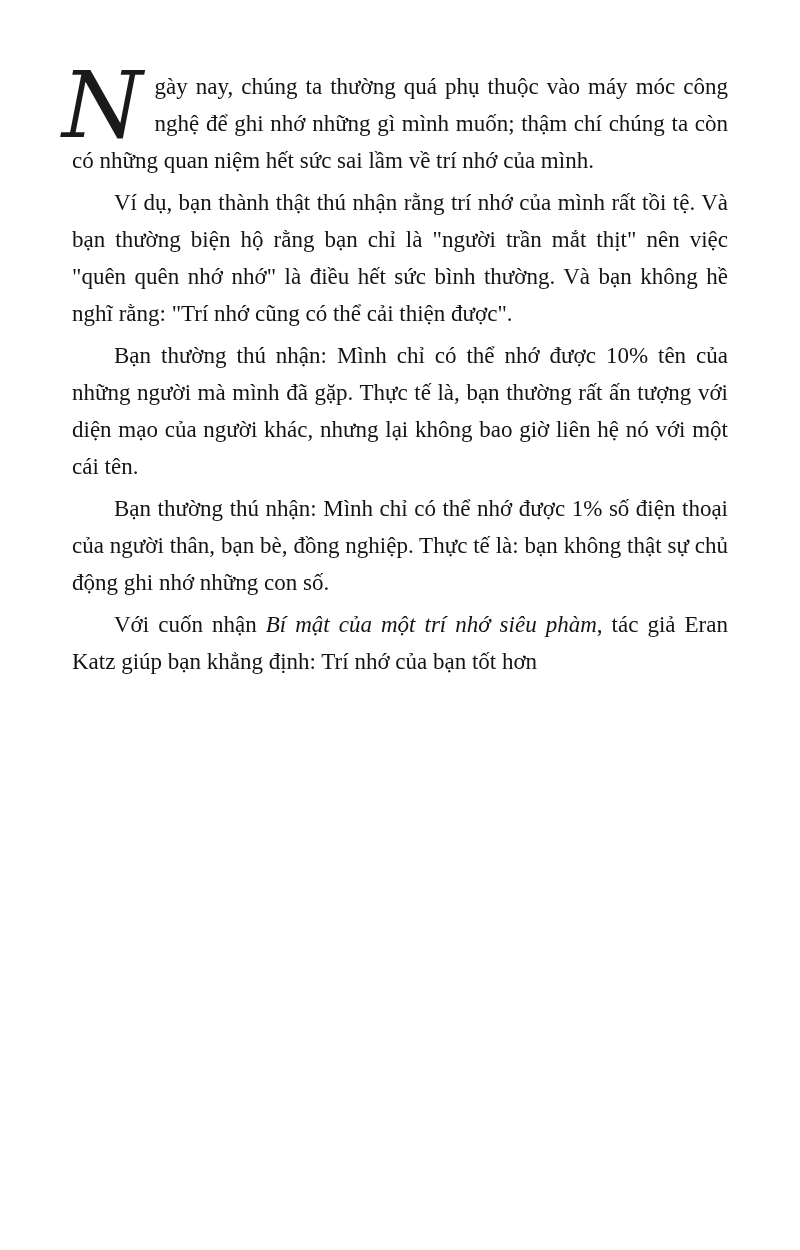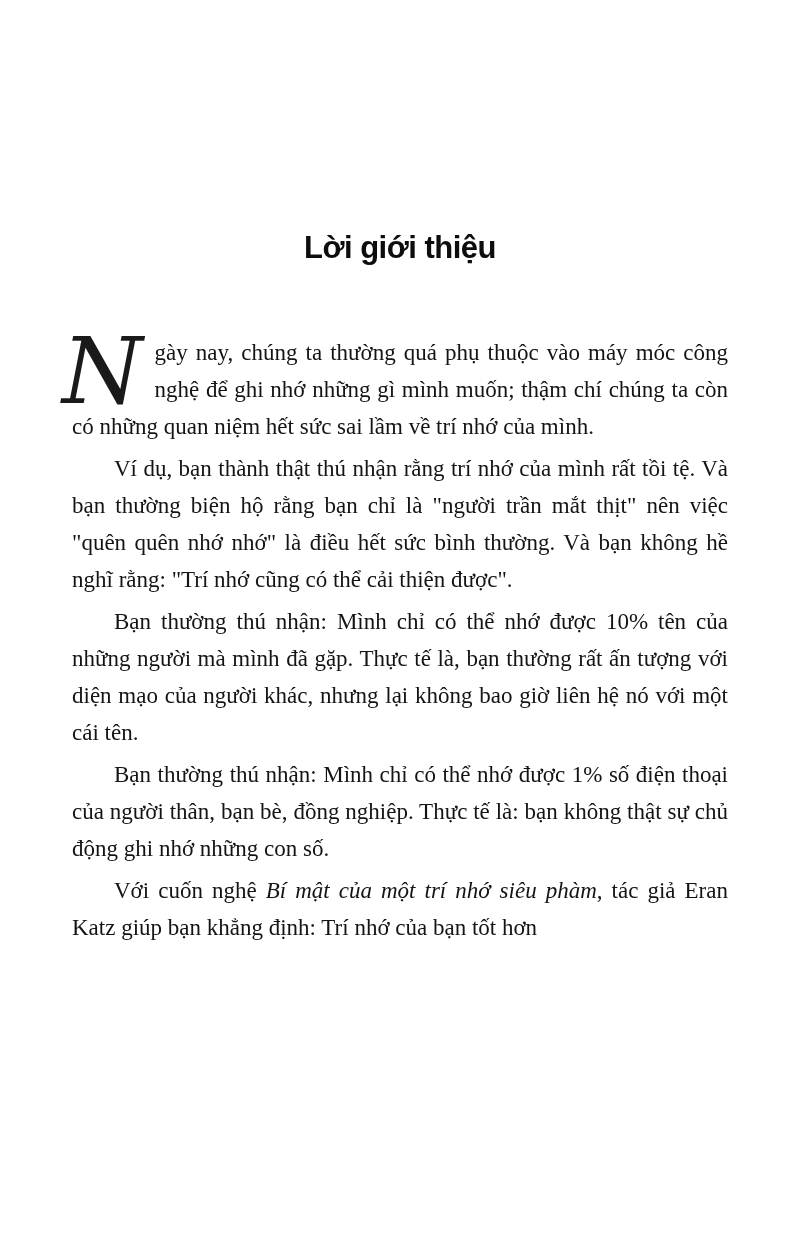--- a/index.html
+++ b/index.html
@@ -57,33 +57,32 @@
   }
   .book-title-italic {
     font-style: italic;
   }
 </style>
 </head>
 <body>
 
 <div class="page">
 
-  <h1 class="page-title">Lời giới thiệu</h1>
 
   <div class="body-text">
 
     <p class="para">
       <span class="dropcap">N</span><span>gày nay, chúng ta thường quá phụ thuộc vào máy móc công nghệ để ghi nhớ những gì mình muốn; thậm chí chúng ta còn có những quan niệm hết sức sai lầm về trí nhớ của mình.</span>
     </p>
 
     <p class="para indent">Ví dụ, bạn thành thật thú nhận rằng trí nhớ của mình rất tồi tệ. Và bạn thường biện hộ rằng bạn chỉ là "người trần mắt thịt" nên việc "quên quên nhớ nhớ" là điều hết sức bình thường. Và bạn không hề nghĩ rằng: "Trí nhớ cũng có thể cải thiện được".</p>
 
     <p class="para indent">Bạn thường thú nhận: Mình chỉ có thể nhớ được 10% tên của những người mà mình đã gặp. Thực tế là, bạn thường rất ấn tượng với diện mạo của người khác, nhưng lại không bao giờ liên hệ nó với một cái tên.</p>
 
     <p class="para indent">Bạn thường thú nhận: Mình chỉ có thể nhớ được 1% số điện thoại của người thân, bạn bè, đồng nghiệp. Thực tế là: bạn không thật sự chủ động ghi nhớ những con số.</p>
 
 
     <p class="para indent">
-      <span>Với cuốn nghệ </span><span class="book-title-italic">Bí mật của một trí nhớ siêu phàm</span><span>, tác giả Eran Katz  giúp bạn khẳng định: Trí nhớ của bạn tốt hơn</span>
+      <span>Với cuốn nhận </span><span class="book-title-italic">Bí mật của một trí nhớ siêu phàm</span><span>, tác giả Eran Katz  giúp bạn khẳng định: Trí nhớ của bạn tốt hơn</span>
     </p>
 
   </div>
 </div>
 
 </body></html>

